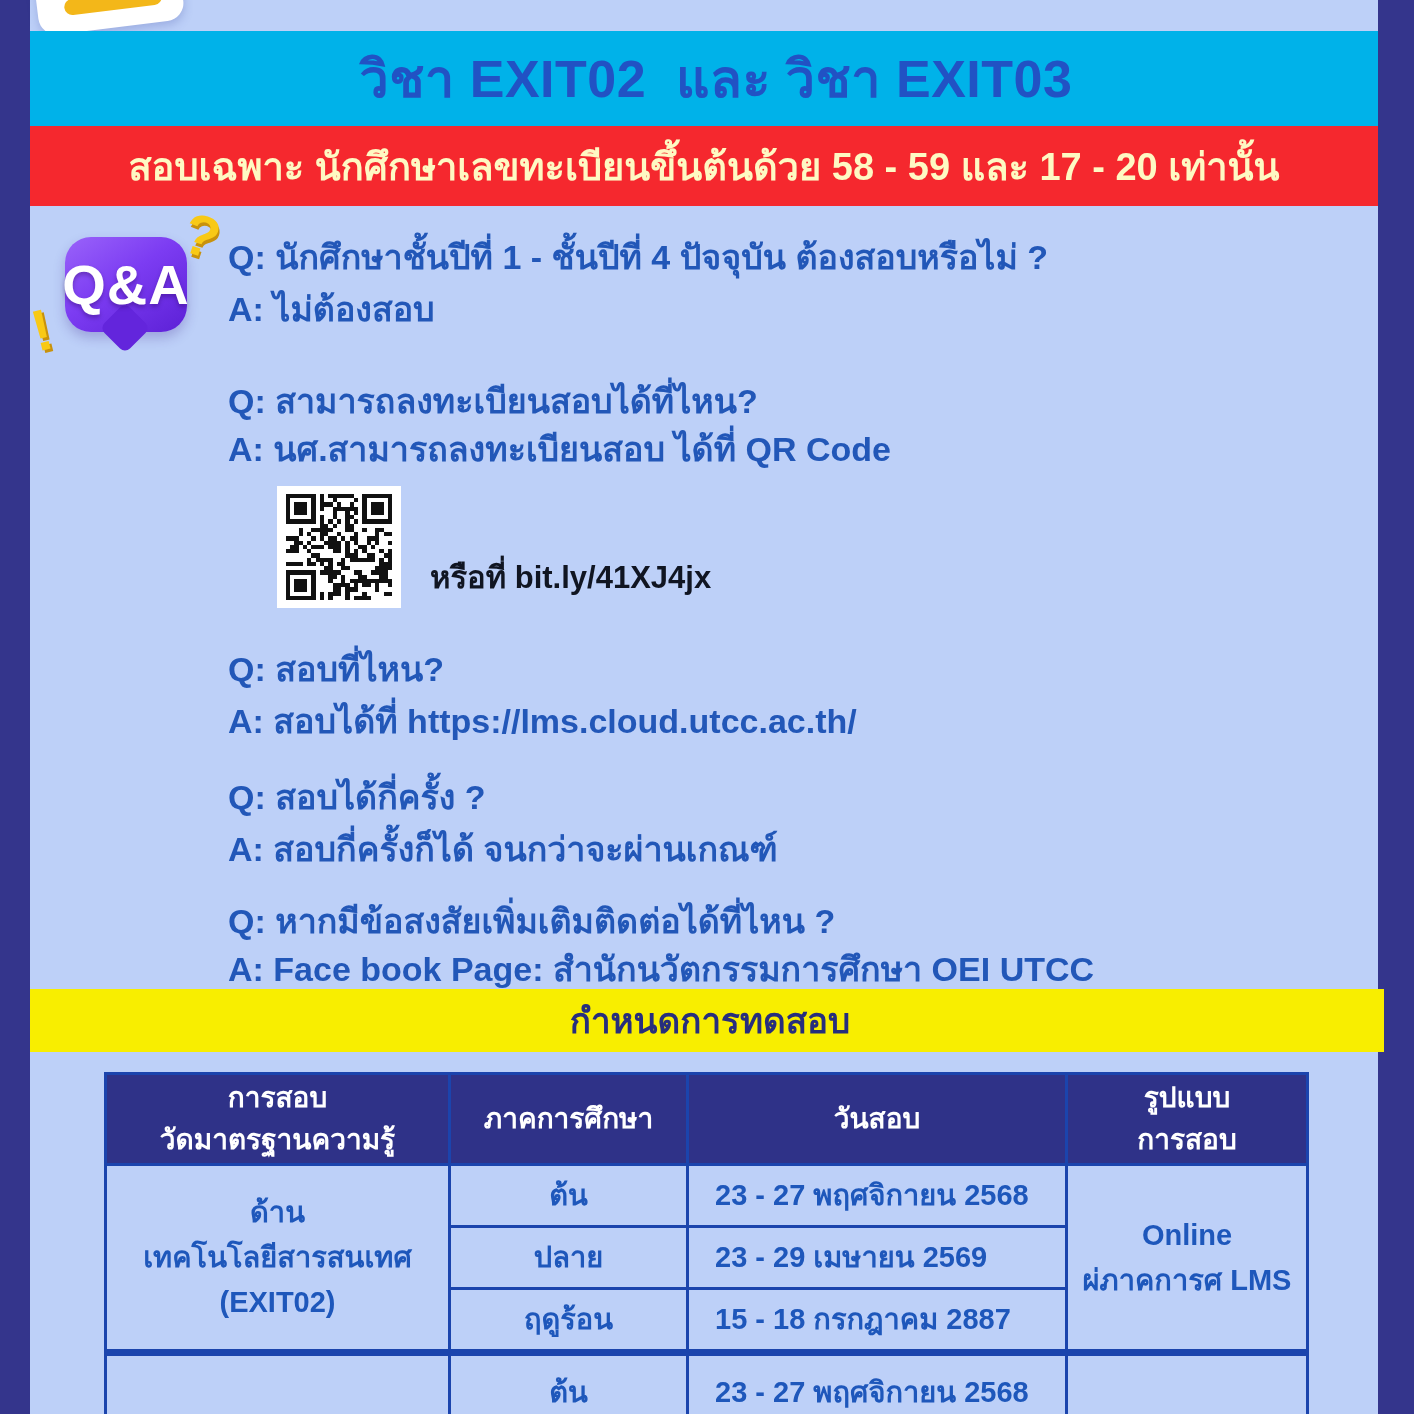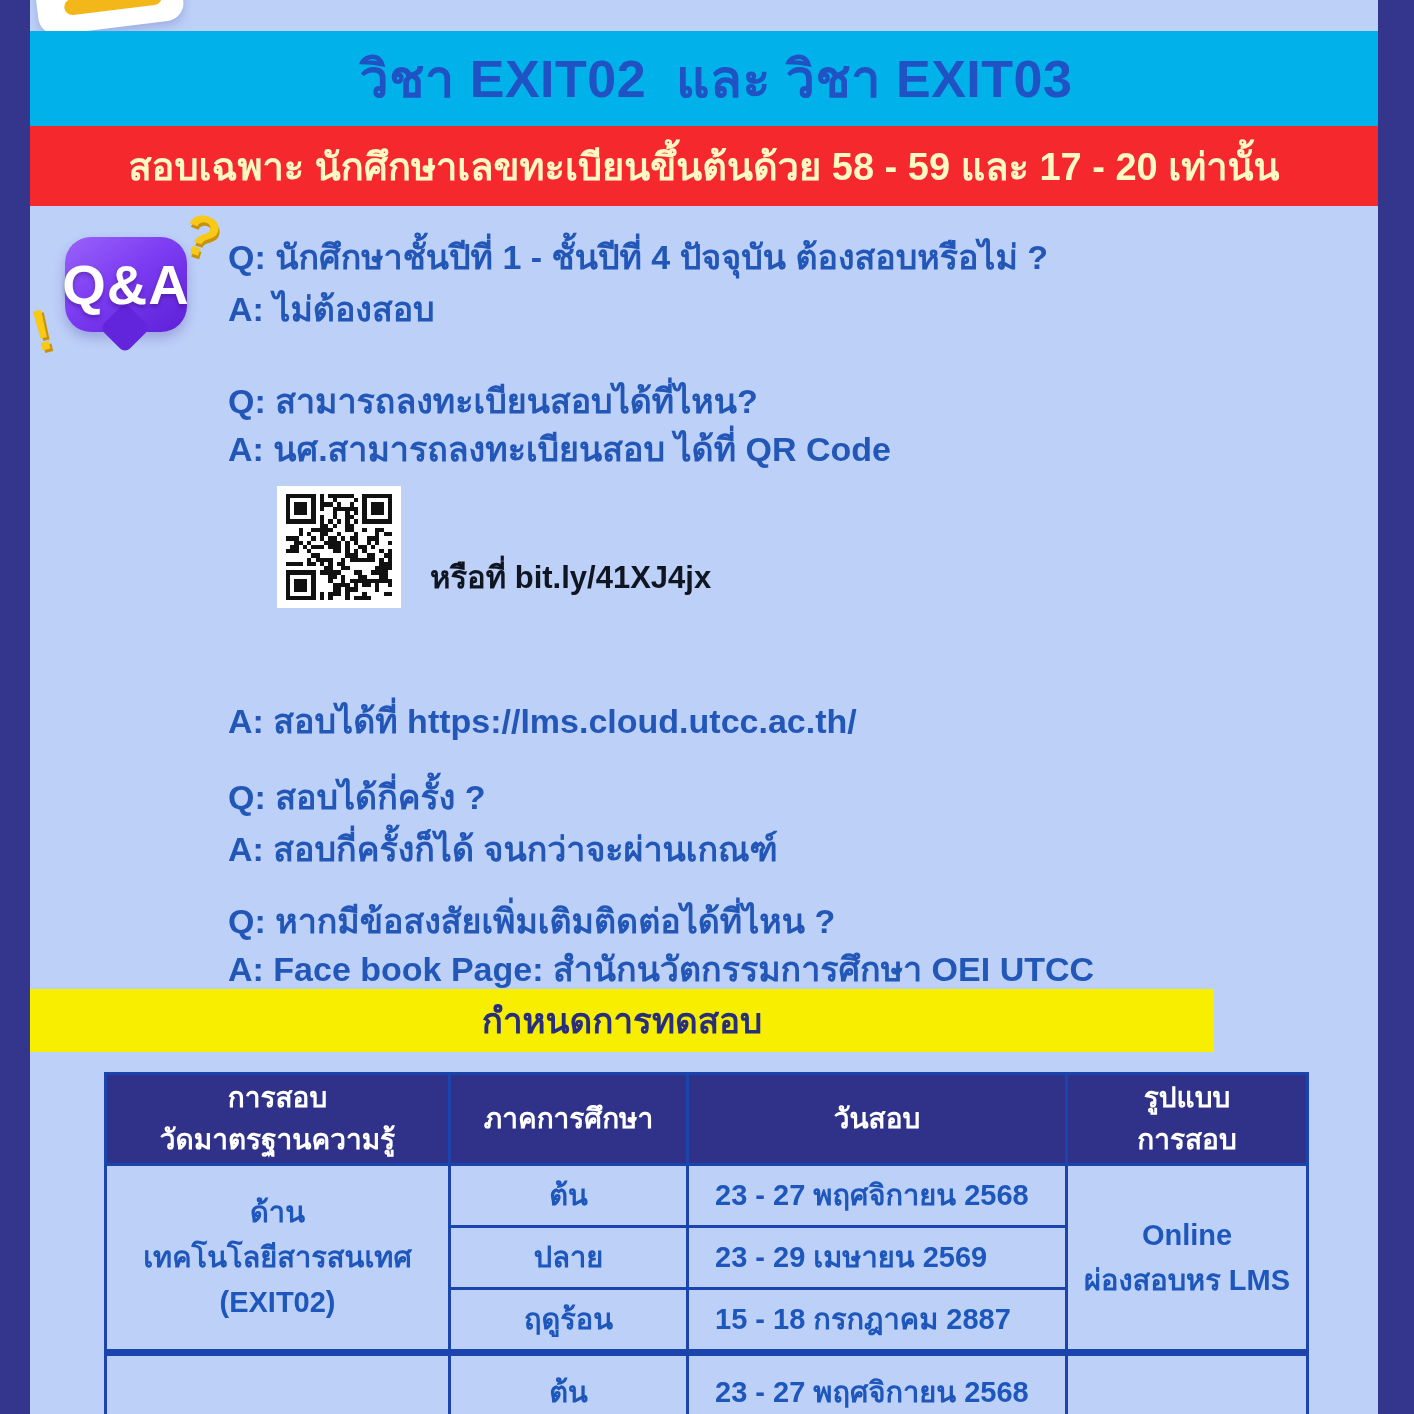--- a/index.html
+++ b/index.html
@@ -62,22 +62,22 @@
   .qr-box {
     position:absolute; left:277px; top:486px; width:124px; height:122px;
     background:#ffffff; display:flex; align-items:center; justify-content:center;
   }
   .qr-caption {
     position:absolute; left:430px; top:528px; font-size:31px; font-weight:800;
     color:#101522; white-space:nowrap;margin-top:24px;
   }
 
   .yellow-band {
-    position:absolute; left:30px; top:989px; width:1184px; height:63px;
-    background:#f8ee00; display:flex; align-items:center; justify-content:center;
+    position:absolute; left:30px; top:989px; width:1348px; height:63px;
+    background:#f8ee00; display:flex; align-items:center; justify-content:center;padding-left:6px;
   }
   .yellow-band span { color:#272e7d; font-size:35px; font-weight:800; }
 
   table.schedule {
     position:absolute; left:104px; top:1072px; width:1202px;
     border-collapse:collapse; table-layout:fixed;
   }
   table.schedule th {
     background:#2f3288; color:#ffffff; font-size:28px; font-weight:700;
     height:88px; border:3px solid #1b44ad; white-space:pre-line; line-height:1.5;
@@ -341,20 +341,21 @@
         <rect x="18" y="0" width="7" height="7"></rect>
         <rect x="19" y="1" width="5" height="5" fill="#fff"></rect>
         <rect x="20" y="2" width="3" height="3"></rect>
         <rect x="0" y="18" width="7" height="7"></rect>
         <rect x="1" y="19" width="5" height="5" fill="#fff"></rect>
         <rect x="2" y="20" width="3" height="3"></rect>
       </svg>
   </div>
   <div class="qr-caption">หรือที่ bit.ly/41XJ4jx</div>
 
+  <div class="qa-line" style="top:648px">Q: สอบที่ไหน?</div>
   <div class="qa-line" style="top:700px">A: สอบได้ที่ https://lms.cloud.utcc.ac.th/</div>
 
   <div class="qa-line" style="top:776px">Q: สอบได้กี่ครั้ง ?</div>
   <div class="qa-line" style="top:828px">A: สอบกี่ครั้งก็ได้ จนกว่าจะผ่านเกณฑ์</div>
 
   <div class="qa-line" style="top:900px">Q: หากมีข้อสงสัยเพิ่มเติมติดต่อได้ที่ไหน ?</div>
   <div class="qa-line" style="top:948px">A: Face book Page: สำนักนวัตกรรมการศึกษา OEI UTCC</div>
 
   <div class="yellow-band">
     <span>กำหนดการทดสอบ</span>
@@ -378,21 +379,21 @@
       </tr>
     </thead>
     <tbody>
       <tr>
         <td rowspan="3">ด้าน
 เทคโนโลยีสารสนเทศ
 (EXIT02)</td>
         <td>ต้น</td>
         <td class="date">23 - 27 พฤศจิกายน 2568</td>
         <td rowspan="3">Online
-ผ่องสอบหร LMS</td>
+ผ่ภาคการศ LMS</td>
       </tr>
       <tr>
         <td>ปลาย</td>
         <td class="date">23 - 29 เมษายน 2569</td>
       </tr>
       <tr>
         <td>ฤดูร้อน</td>
         <td class="date">15 - 18 กรกฎาคม 2887</td>
       </tr>
       <tr class="group-start last">

